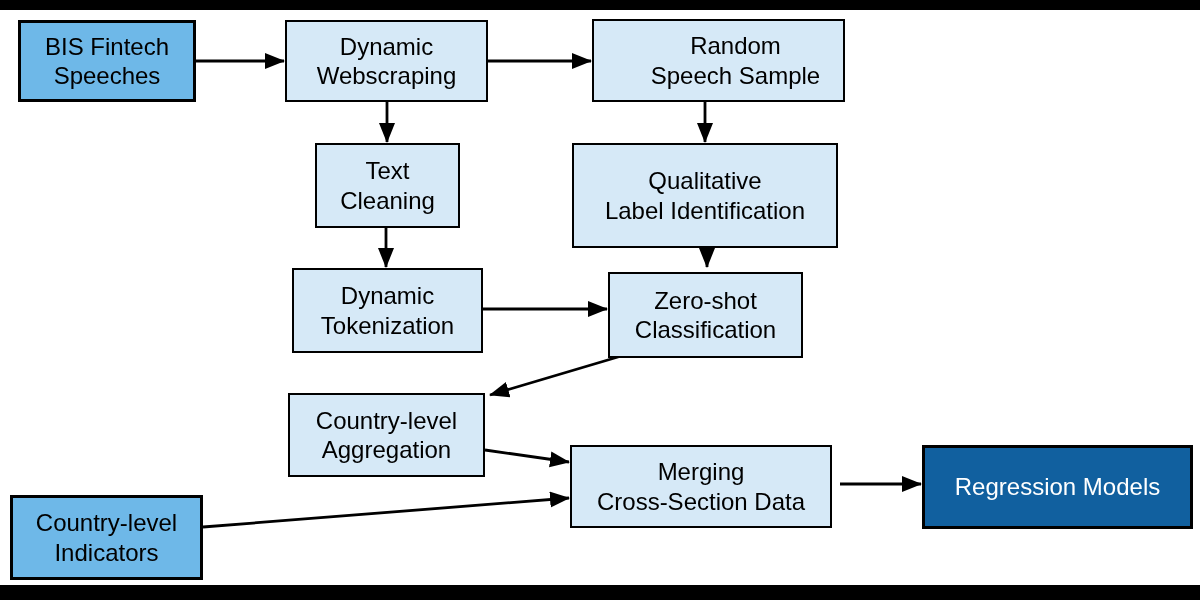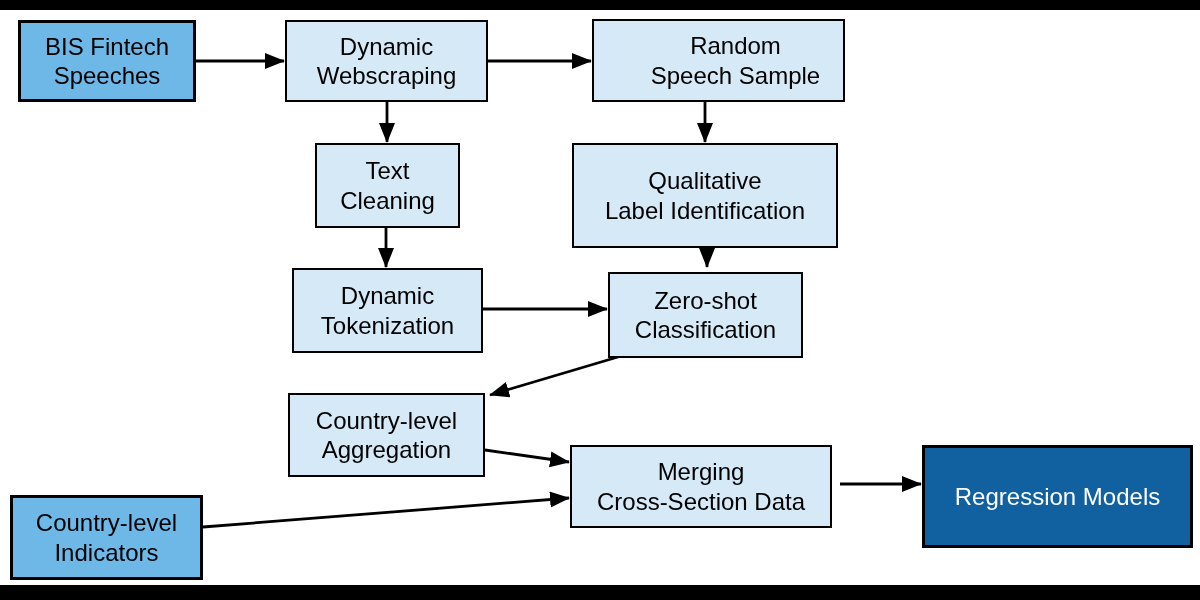--- a/index.html
+++ b/index.html
@@ -53,21 +53,21 @@
   .n-bis          { left: 18px;  top: 20px;  width: 178px; height: 82px; }
   .n-webscraping  { left: 285px; top: 20px;  width: 203px; height: 82px; text-align: center; }
   .n-sample       { left: 592px; top: 19px;  width: 253px; height: 83px; padding-left: 34px; }
   .n-cleaning     { left: 315px; top: 143px; width: 145px; height: 85px; }
   .n-qualitative  { left: 572px; top: 143px; width: 266px; height: 105px; }
   .n-tokenization { left: 292px; top: 268px; width: 191px; height: 85px; }
   .n-zeroshot     { left: 608px; top: 272px; width: 195px; height: 86px; }
   .n-aggregation  { left: 288px; top: 393px; width: 197px; height: 84px; }
   .n-merging      { left: 570px; top: 445px; width: 262px; height: 83px; }
   .n-indicators   { left: 10px;  top: 495px; width: 193px; height: 85px; }
-  .n-regression   { left: 922px; top: 445px; width: 271px; height: 103px; }
+  .n-regression   { left: 922px; top: 445px; width: 271px; height: 84px; }
 </style>
 </head>
 <body>
 
 <div class="stage">
 
   <div class="bar top"></div>
   <div class="bar bottom"></div>
 
   <svg class="edges" viewBox="0 0 1200 600" xmlns="http://www.w3.org/2000/svg">

